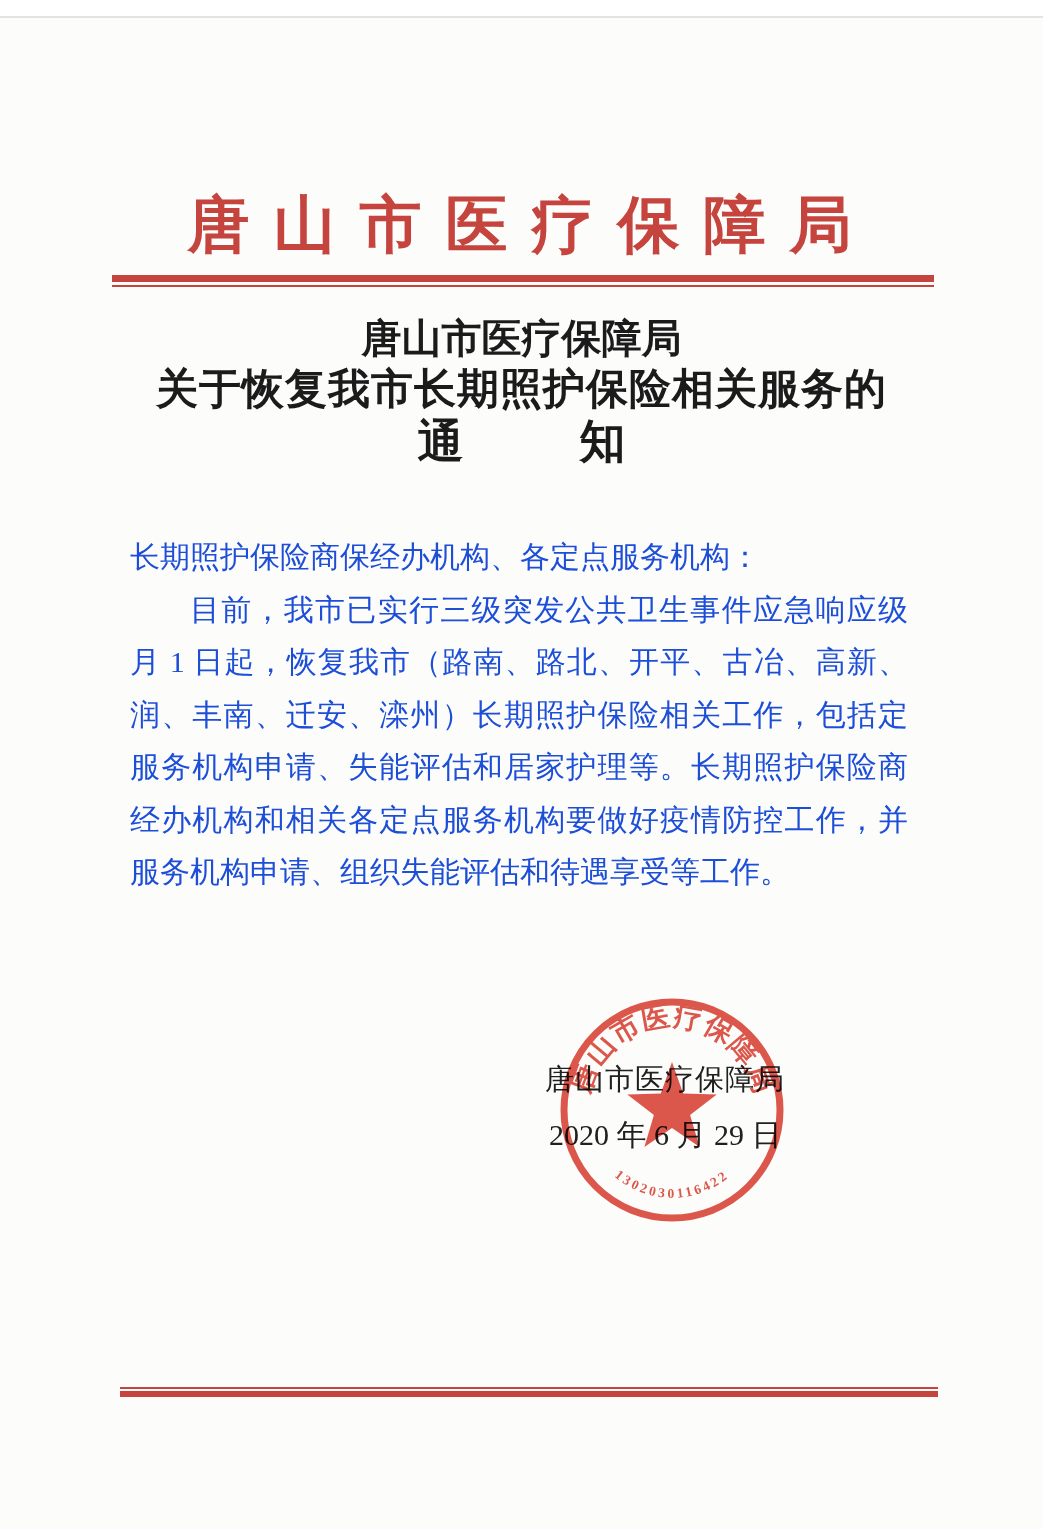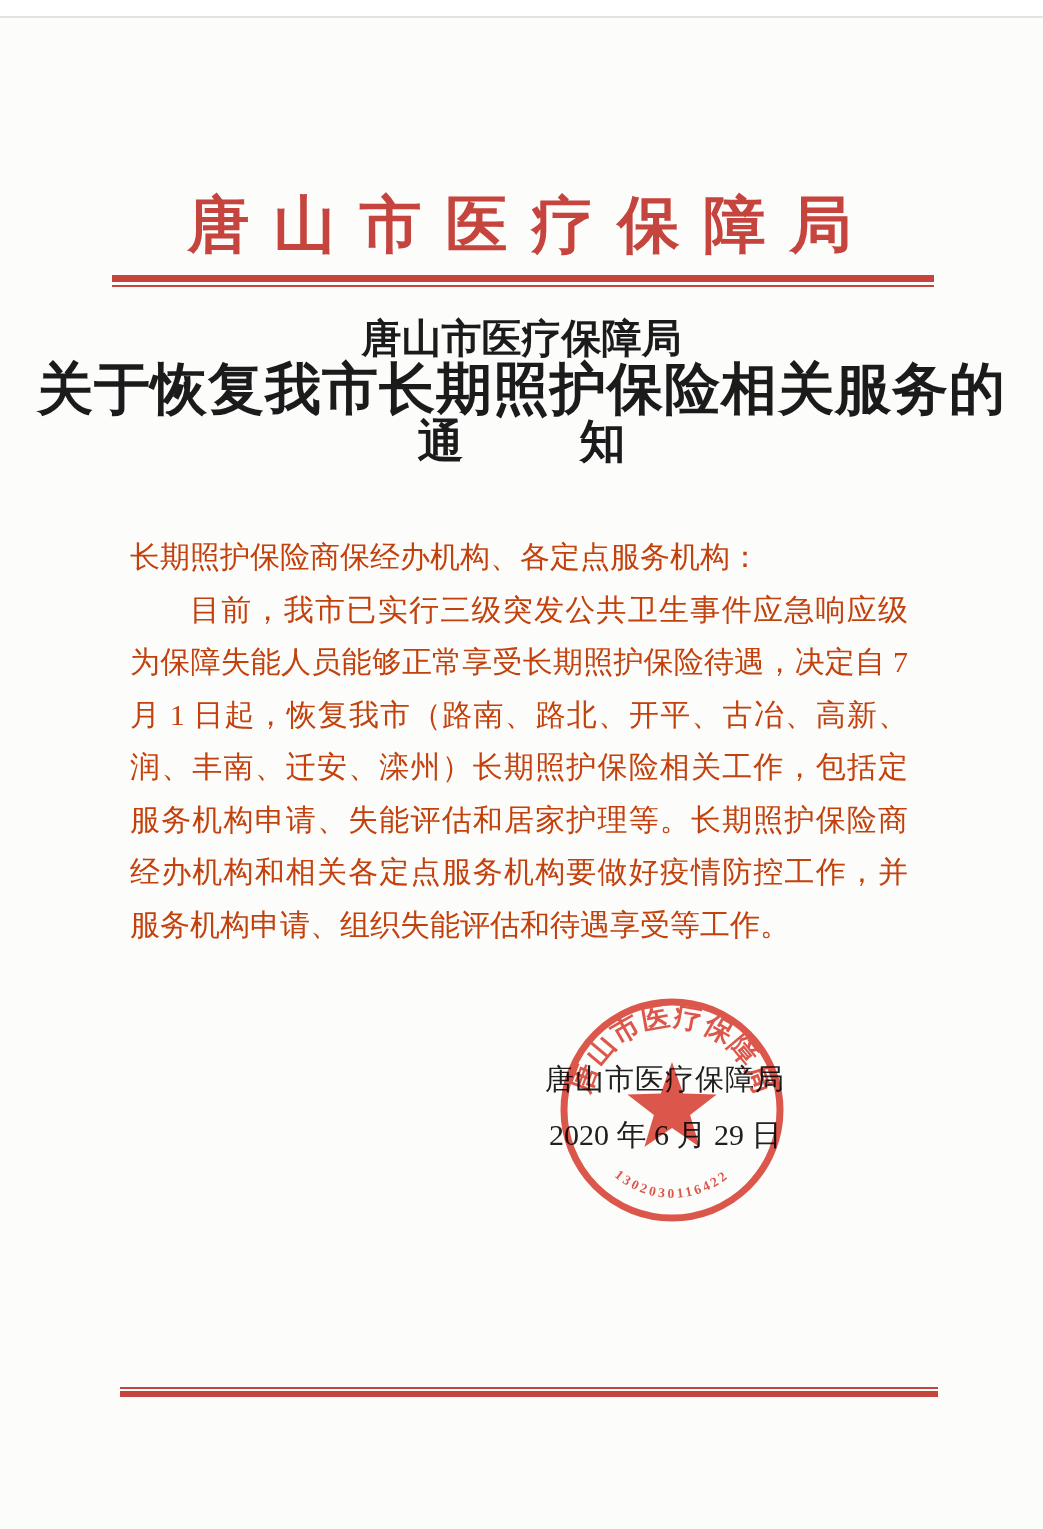--- a/index.html
+++ b/index.html
@@ -32,30 +32,30 @@
   .rule-top{position:absolute;left:112px;top:257px;width:822px;}
   .rule-top .thick{height:7px;background:var(--header-red);}
   .rule-top .thin{height:2px;background:var(--header-red);margin-top:3px;}
 
   
   .doc-title{
     position:absolute;top:296px;left:0;width:100%;
     text-align:center;color:#1b1b1b;font-weight:700;
   }
   .doc-title .t1{font-size:40px;line-height:50px;}
-  .doc-title .t2{font-size:56px;line-height:50px;letter-spacing:1px;}
+  .doc-title .t2{font-size:42px;line-height:50px;letter-spacing:1px;}
   .doc-title .t3{
     font-size:46px;line-height:56px;
     display:flex;justify-content:center;column-gap:116px;
   }
 
   
   .body-text{
     position:absolute;left:130px;top:513px;width:778px;
-    font-size:30px;color:#c2410c;
+    font-size:30px;color:#1d4ed8;
   }
   .body-text .line{
     height:52.5px;line-height:52.5px;
     white-space:nowrap;
   }
   .body-text .line.justify{
     white-space:normal;
     text-align:justify;
     text-align-last:justify;
     overflow:hidden;
@@ -109,21 +109,20 @@
     <div class="t2">关于恢复我市长期照护保险相关服务的</div>
     <div class="t3">
       <span>通</span>
       <span>知</span>
     </div>
   </div>
 
   <div class="body-text">
     <div class="line">长期照护保险商保经办机构、各定点服务机构：</div>
     <div class="line justify indent">目前，我市已实行三级突发公共卫生事件应急响应级别，</div>
-    <div class="line justify">为保障失能人员能够正常享受长期照护保险待遇，决定自 7</div>
     <div class="line justify">月 1 日起，恢复我市（路南、路北、开平、古冶、高新、丰</div>
     <div class="line justify">润、丰南、迁安、滦州）长期照护保险相关工作，包括定点</div>
     <div class="line justify">服务机构申请、失能评估和居家护理等。长期照护保险商保</div>
     <div class="line justify">经办机构和相关各定点服务机构要做好疫情防控工作，并认</div>
     <div class="line">服务机构申请、组织失能评估和待遇享受等工作。</div>
   </div>
 
   <div class="sig-name">唐山市医疗保障局</div>
   <div class="sig-date">2020 年 6 月 29 日</div>
 

